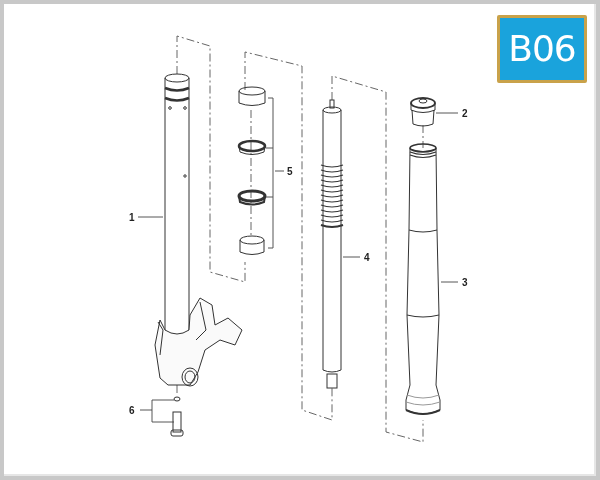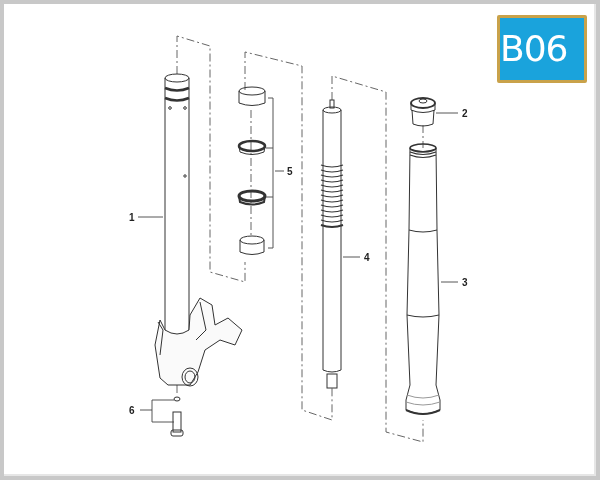--- a/index.html
+++ b/index.html
@@ -1,19 +1,19 @@
 <!DOCTYPE html>
 <html><head>
 <meta charset="utf-8">
 <style>
   html, body { margin:0; padding:0; }
   body { width:600px; height:480px; background:#c8c8c8; position:relative; overflow:hidden; }
   .frame { position:absolute; left:4px; top:4px; width:590px; height:470px; background:#ffffff; border-right:2px solid #e6e6e6; border-bottom:2px solid #e6e6e6; }
   .badge { position:absolute; left:497px; top:15px; width:90px; height:68px; background:#1aa3dc; border:3px solid #c9a24a; box-sizing:border-box; border-radius:2px;
-           color:#ffffff; font-family:"DejaVu Sans","Liberation Sans",sans-serif; font-size:36px; line-height:62px; text-align:left; letter-spacing:-1px; }
+           color:#ffffff; font-family:"DejaVu Sans","Liberation Sans",sans-serif; font-size:36px; line-height:62px; text-align:center; letter-spacing:-1px; }
   svg.diagram { position:absolute; left:0; top:0; }
   .callout { font-family:"Liberation Sans","DejaVu Sans",sans-serif; font-weight:bold; font-size:10px; fill:#222; }
 </style>
 </head>
 <body>
 
 <div class="frame"></div>
 
 <svg class="diagram" width="600" height="480" viewBox="0 0 600 480" fill="none" stroke="#333" stroke-width="1">
 

